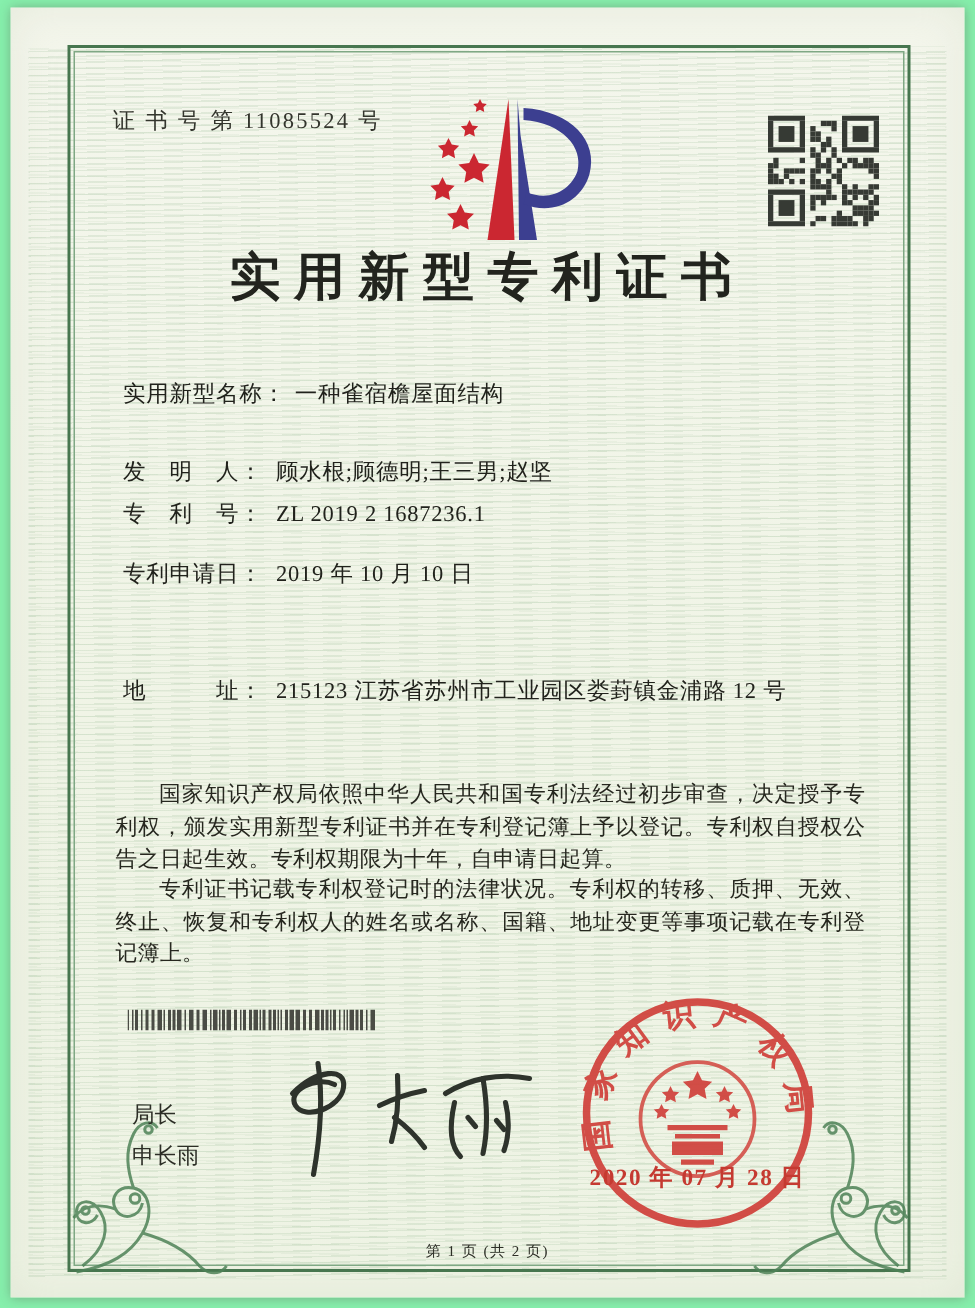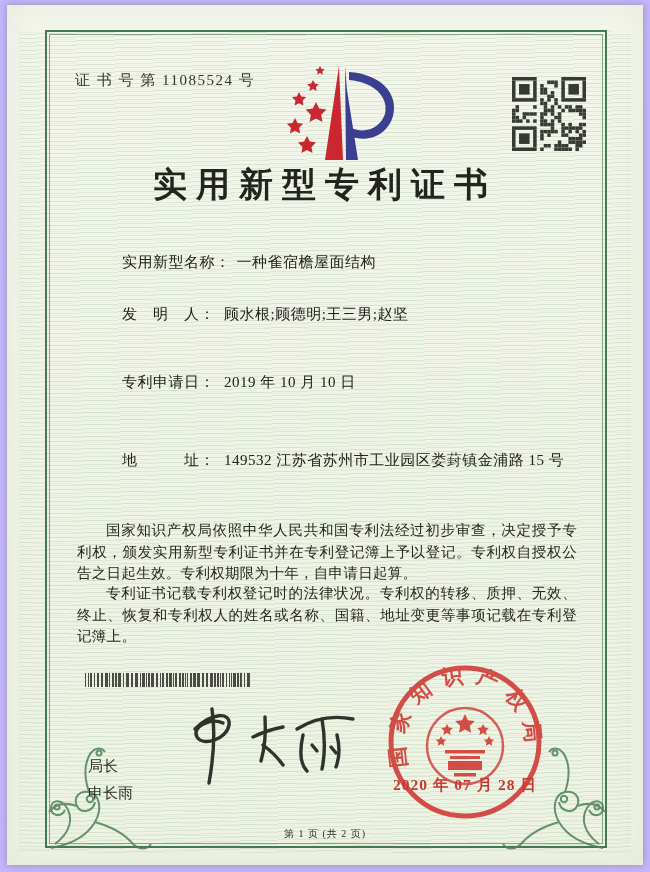--- a/index.html
+++ b/index.html
@@ -1,21 +1,21 @@
 <!DOCTYPE html>
 <html><head>
 <meta charset="utf-8">
 <style>
   html,body{margin:0;padding:0;}
   body{
     width:650px;height:872px;background:#fdfdfb;
     font-family:"Liberation Serif","DejaVu Serif",serif;
     position:relative;overflow:hidden;
   }
-  .photo{position:absolute;inset:0;background:#c4b5fd;}
+  .photo{position:absolute;inset:0;background:#86efac;}
   .paper{
     position:absolute;left:7px;top:5px;width:636px;height:860px;
     background:linear-gradient(180deg,#f4f6ec 0%,#f0f4e6 55%,#eef3e4 100%);
     box-shadow:0 0 7px rgba(90,90,80,.45), inset 0 0 30px rgba(190,205,175,.25);
   }
   .guilloche{
     position:absolute;left:12px;top:26px;right:12px;bottom:12px;
     background:
       repeating-linear-gradient(178.5deg, rgba(110,160,110,0) 0 3px, rgba(110,160,110,.15) 3px 4px),
       repeating-linear-gradient(181.5deg, rgba(110,160,110,0) 0 5px, rgba(110,160,110,.07) 5px 6px);
@@ -35,34 +35,34 @@
   .logo{position:absolute;left:252px;top:55px;width:150px;height:110px;}
   .qr{position:absolute;left:505px;top:72px;width:74px;height:74px;}
   .title{
     position:absolute;left:0;top:157px;width:636px;text-align:center;
     font-size:34px;font-weight:bold;color:#22241e;letter-spacing:9px;margin:0;
   }
   .field-row{
     position:absolute;left:75px;width:500px;font-size:15px;color:#21221c;
     white-space:nowrap;letter-spacing:.5px;
   }
-  .field-row .lbl{display:inline-block;min-width:96px;margin-left:40px;}
+  .field-row .lbl{display:inline-block;min-width:96px;}
   .field-row .val{margin-left:6px;}
   .row-0{top:248px}.row-1{top:300px}.row-2{top:328px}
   .row-3{top:368px}.row-4{top:408px}.row-5{top:446px}
   .grant-row{top:484px}
   .grant-row .pair2{position:absolute;left:255px;top:0;white-space:nowrap;}
   .legal{
     position:absolute;left:70px;width:500px;font-size:14.5px;line-height:21.5px;
     color:#26271f;text-align:justify;text-indent:2em;margin:0;letter-spacing:.3px;
   }
   .p1{top:515px}.p2{top:578px}
   .barcode{position:absolute;left:78px;top:668px;width:168px;height:14px;}
   .signer{position:absolute;left:81px;top:726px;font-size:15px;color:#2c2e26;line-height:27px;
-    font-family:Liberation Sans, sans-serif;margin-top:21px;}
+    font-family:Liberation Mono, monospace;}
   .signature{position:absolute;left:160px;top:698px;width:200px;height:90px;}
   .seal{position:absolute;left:378px;top:657px;width:160px;height:160px;opacity:.92;}
   .seal-date{
     position:absolute;left:386px;top:770px;width:150px;font-size:15.5px;color:#c53a31;
     white-space:nowrap;letter-spacing:1px;font-weight:bold;
   }
   .page-note{
     position:absolute;left:0;top:822px;width:636px;text-align:center;
     font-size:10px;color:#2c2e26;letter-spacing:1px;
   }
@@ -262,25 +262,28 @@
       </svg>
 
     <h1 class="title">实用新型专利证书</h1>
 
     <div class="field-row row-0">
       <span class="lbl">实用新型名称：</span><span class="val">一种雀宿檐屋面结构</span>
     </div>
     <div class="field-row row-1">
       <span class="lbl">发　明　人：</span><span class="val">顾水根;顾德明;王三男;赵坚</span>
     </div>
+    <div class="field-row row-2">
+      <span class="lbl">专　利　号：</span><span class="val">ZL 2019 2 1687236.1</span>
+    </div>
     <div class="field-row row-3">
       <span class="lbl">专利申请日：</span><span class="val">2019 年 10 月 10 日</span>
     </div>
     <div class="field-row row-5">
-      <span class="lbl">地　　　址：</span><span class="val">149532 江苏省苏州市工业园区娄葑镇金浦路 15 号</span>
+      <span class="lbl">地　　　址：</span><span class="val">215123 江苏省苏州市工业园区娄葑镇金浦路 12 号</span>
     </div>
 
     <p class="legal p2">专利证书记载专利权登记时的法律状况。专利权的转移、质押、无效、终止、恢复和专利权人的姓名或名称、国籍、地址变更等事项记载在专利登记簿上。</p>
     <p class="legal p1">国家知识产权局依照中华人民共和国专利法经过初步审查，决定授予专利权，颁发实用新型专利证书并在专利登记簿上予以登记。专利权自授权公告之日起生效。专利权期限为十年，自申请日起算。</p>
 
     <svg class="barcode" id="barcode-svg" viewBox="0 0 168 14" preserveAspectRatio="none">
         <rect x="0" y="0" width="1" height="14" fill="#4a4c45"></rect>
         <rect x="3" y="0" width="1" height="14" fill="#4a4c45"></rect>
         <rect x="5" y="0" width="2" height="14" fill="#4a4c45"></rect>
         <rect x="9" y="0" width="1" height="14" fill="#4a4c45"></rect>

